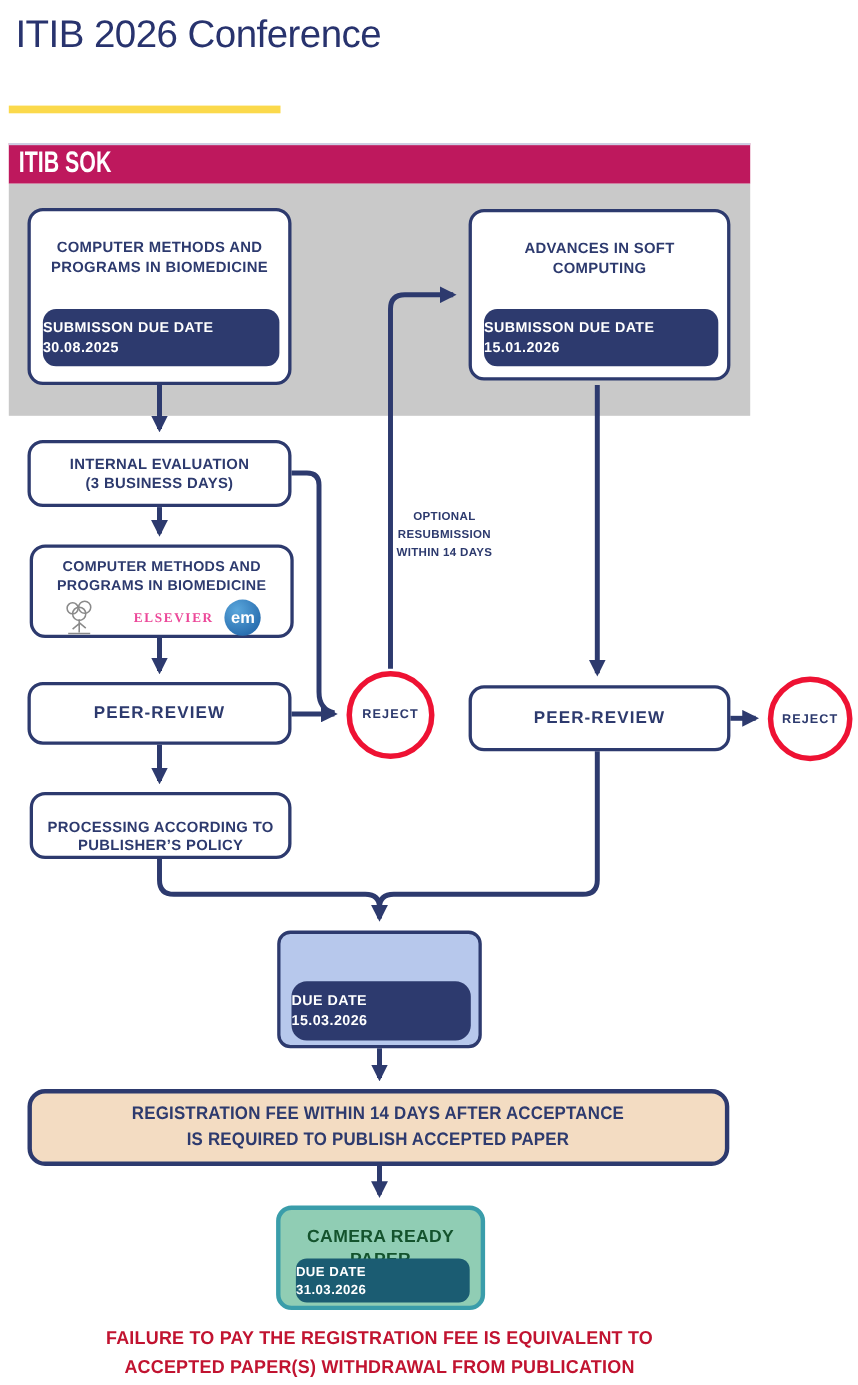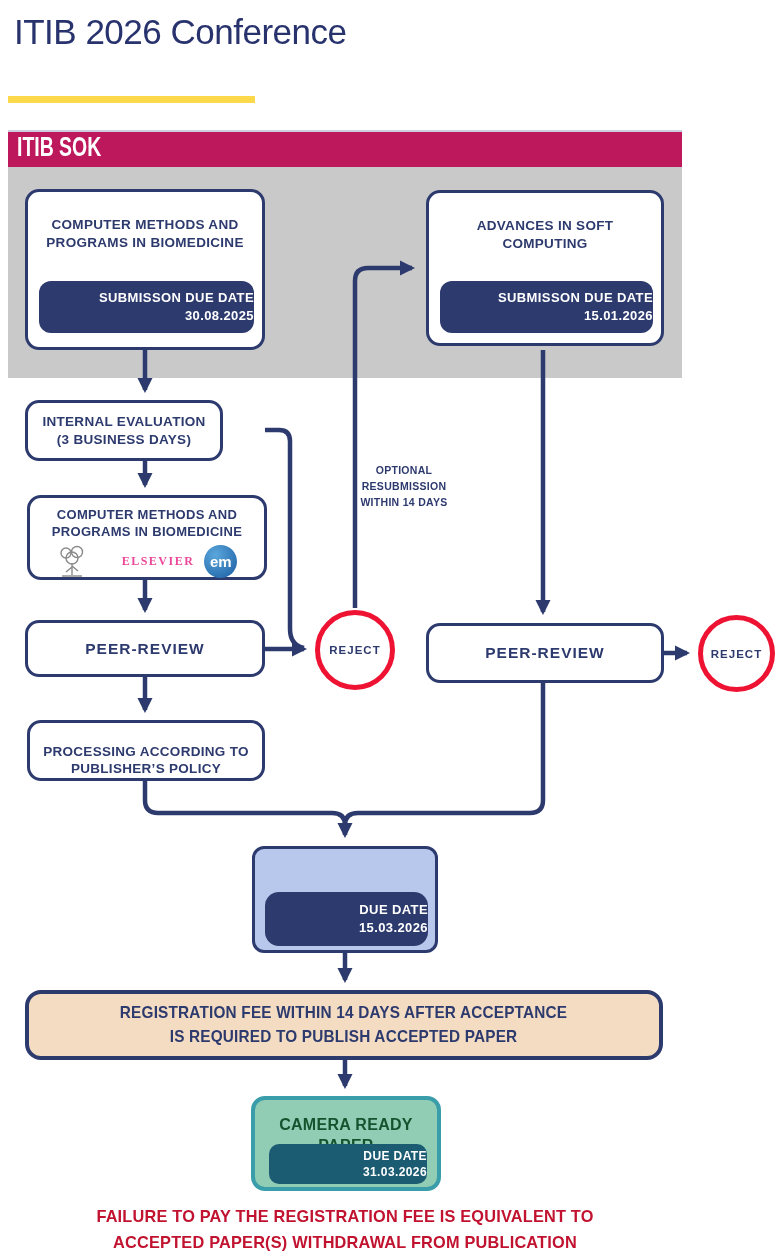--- a/index.html
+++ b/index.html
@@ -25,35 +25,35 @@
   .gray-band{position:absolute;left:8px;top:167px;width:674px;height:211px;background:#c9c9c9;}
 
   
   .node{
     position:absolute;background:#ffffff;border:3px solid #2d3a6e;border-radius:14px;
     box-sizing:border-box;text-align:center;font-weight:bold;color:#2d3a6e;z-index:3;
   }
   .node .title{display:block;font-size:13.5px;line-height:1.3;letter-spacing:0.3px;}
   .due-btn{
     position:absolute;background:#2d3a6e;border-radius:12px;color:#ffffff;
-    display:flex;flex-direction:column;justify-content:center;align-items:flex-end;
+    display:flex;flex-direction:column;justify-content:center;align-items:flex-start;
     font-size:13px;font-weight:bold;line-height:1.35;letter-spacing:0.4px;
   }
   .line{display:block;}
 
   
   #node-cmpb-top{left:25px;top:189px;width:240px;height:161px;}
   #node-cmpb-top .title{margin-top:24px;}
   #node-cmpb-top .due-btn{left:11px;top:89px;width:215px;height:52px;}
 
   #node-advances-top{left:426px;top:190px;width:238px;height:156px;}
   #node-advances-top .title{margin-top:24px;}
   #node-advances-top .due-btn{left:11px;top:88px;width:213px;height:52px;}
 
-  #node-internal-eval{left:25px;top:400px;width:198px;height:61px;
+  #node-internal-eval{left:25px;top:400px;width:240px;height:61px;
     display:flex;align-items:center;justify-content:center;font-size:14.5px;line-height:1.35;}
 
   #node-cmpb-journal{left:27px;top:495px;width:240px;height:85px;}
   #node-cmpb-journal .title{margin-top:9px;font-size:13px;}
   .logo-row{display:flex;align-items:center;justify-content:center;gap:10px;margin-top:4px;}
   .elsevier-word{
     font-family:"Liberation Serif",serif;color:#ec4899;font-size:12px;font-weight:600;
     letter-spacing:1.5px;
     margin-left:25px;
   }

